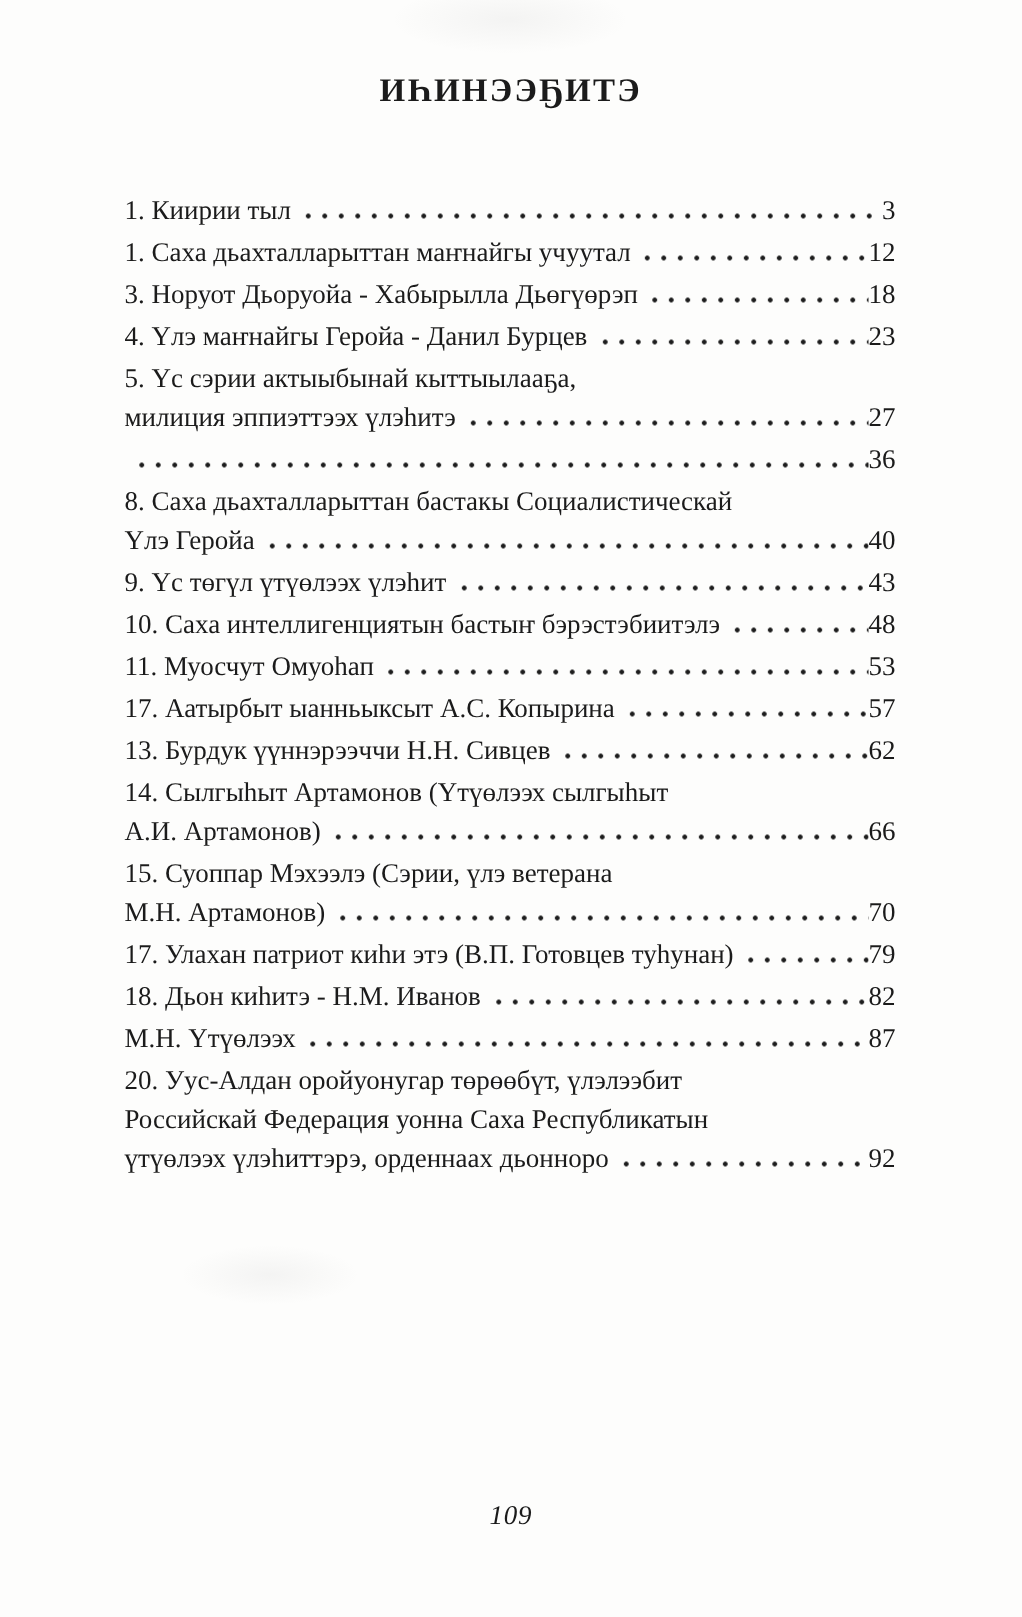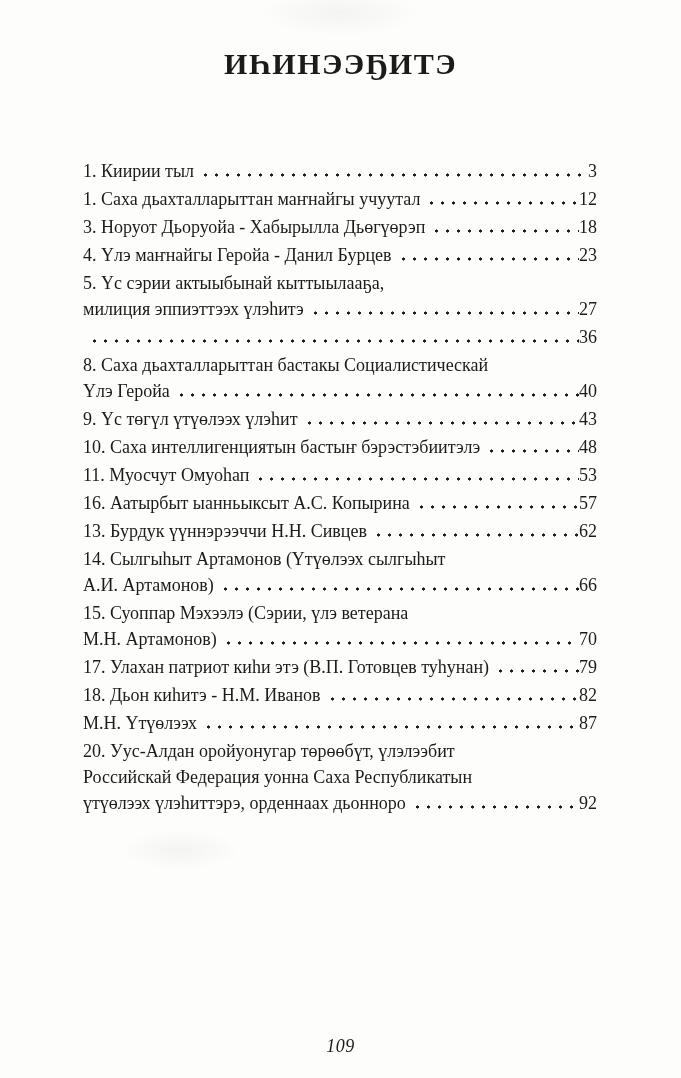--- a/index.html
+++ b/index.html
@@ -26,30 +26,29 @@
   .smudge.s1 { left: 260px; top: -10px; width: 160px; height: 46px; }
   .smudge.s2 { left: 120px; top: 830px; width: 120px; height: 40px; }
 
   .title {
     position: absolute;
     top: 47px;
     left: 0;
     width: 100%;
     margin: 0;
     text-align: center;
-    font-size: 30px;
+    font-size: 22px;
     font-weight: bold;
     letter-spacing: 1.5px;
   }
   .toc {
     position: absolute;
     top: 127px;
     left: 83px;
     width: 514px;
-    margin-top: 31px;
   }
   .entry {
     font-size: 18px;
     line-height: 26px;
   }
   .entry + .entry { margin-top: 2px; }
   .line { white-space: nowrap; }
   .line.last { display: flex; }
   .txt { white-space: nowrap; }
   .dots {
@@ -57,21 +56,21 @@
     min-width: 12px;
     margin-left: 4px;
     background-image: radial-gradient(circle, #1d1d1d 1.35px, rgba(0,0,0,0) 1.8px);
     background-size: 11px 6px;
     background-repeat: repeat-x;
     background-position: left 2px bottom 6px;
   }
   .pg { white-space: nowrap; }
   .folio {
     position: absolute;
-    top: 1036px;
+    top: 1000px;
     left: 0;
     width: 100%;
     text-align: center;
     font-style: italic;
     font-size: 18px;
     letter-spacing: 0.5px;
   }
 </style>
 </head>
 <body>
@@ -149,21 +148,21 @@
       </div>
       <div class="entry">
         <div class="line last">
           <span class="txt">11. Муосчут Омуоһап</span>
           <span class="dots"></span>
           <span class="pg">53</span>
         </div>
       </div>
       <div class="entry">
         <div class="line last">
-          <span class="txt">16. Аатырбыт ыанньыксыт А.С. Копырина</span>
+          <span class="txt">17. Аатырбыт ыанньыксыт А.С. Копырина</span>
           <span class="dots"></span>
           <span class="pg">57</span>
         </div>
       </div>
       <div class="entry">
         <div class="line last">
           <span class="txt">13. Бурдук үүннэрээччи Н.Н. Сивцев</span>
           <span class="dots"></span>
           <span class="pg">62</span>
         </div>

